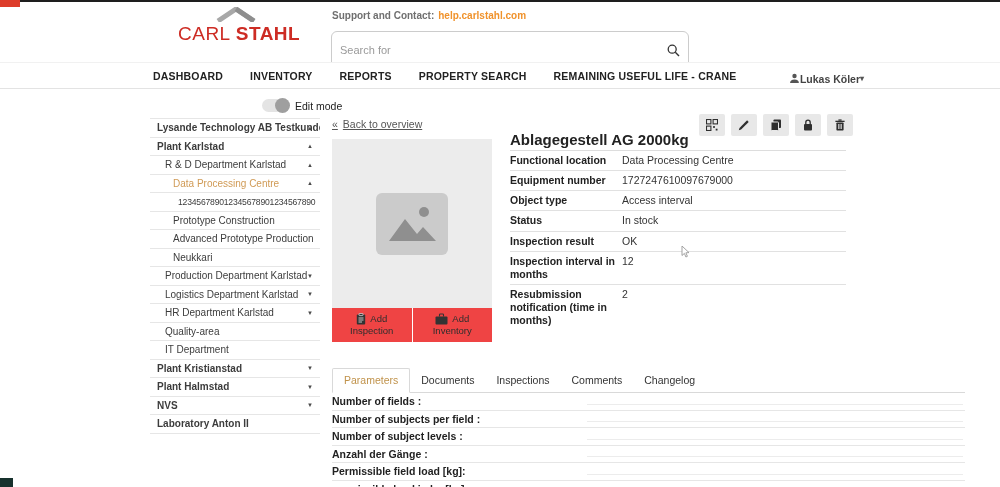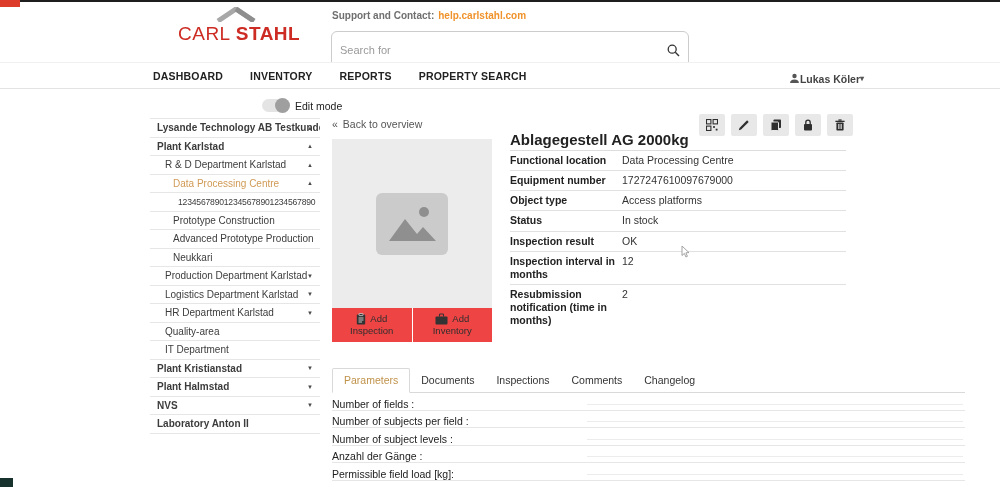--- a/index.html
+++ b/index.html
@@ -50,21 +50,21 @@
   .lv1 { padding-left:15px; }
   .lv2 { padding-left:23px; }
   .lv3 { padding-left:28px; font-size:8.6px; letter-spacing:-0.2px; }
   .sel { color:#d09a55; }
   .tree-arrow { position:absolute; right:7px; top:50%; transform:translateY(-50%);
     font-size:6px; color:#4a4a4a; }
   .tree-arrow.up::after { content:"▲"; }
   .tree-arrow.down::after { content:"▼"; }
 
   
-  .back { position:absolute; left:332px; top:118px; font-size:10.5px; color:#555; cursor:pointer; }
+  .back { position:absolute; left:332px; top:118px; font-size:10.5px; color:#555; cursor:pointer;text-decoration:underline; }
   .back .chev { margin-right:5px; color:#555; }
 
   .placeholder { position:absolute; left:332px; top:139px; width:160px; height:169px;
     background:#ececec; display:flex; align-items:center; justify-content:center; }
 
   .add-buttons { position:absolute; left:332px; top:308px; width:160px; height:34px; background:#ef4444; display:flex; }
   .add-btn { flex:1; display:flex; flex-direction:column; align-items:center; justify-content:center;
     font-size:9.5px; color:#2e2e2e; cursor:pointer; line-height:1.25; background:none; border:none;
     font-family:"Liberation Sans",sans-serif; }
   .add-btn + .add-btn { border-left:1px solid #fff; }
@@ -84,21 +84,21 @@
   .cursor-glyph { position:absolute; left:681px; top:244px; z-index:30; }
 
   .tabs { position:absolute; left:332px; top:369px; width:633px; height:24px; display:flex;
     border-bottom:1px solid #d9d9d9; font-size:10.5px; align-items:flex-end; }
   .tab { padding:5px 11px 6px; color:#333; cursor:pointer; white-space:nowrap; }
   .tab.active { border:1px solid #d9d9d9; border-bottom:1px solid #fff; margin-bottom:-1px;
     color:#c0924a; border-radius:2px 2px 0 0; background:#fff; }
 
   .params { position:absolute; left:332px; top:393px; width:633px; }
   .prow { position:relative; height:17.5px; border-bottom:1px solid #e6e6e6; display:flex;
-    align-items:flex-end; font-size:10.5px; font-weight:normal; color:#222; }
+    align-items:center; font-size:10.5px; font-weight:bold; color:#222; }
   .prow .pfield { position:absolute; left:255px; right:2px; bottom:5px; border-bottom:1px solid #ececec; height:0; }
 </style>
 </head>
 <body>
 
 <div class="topline"></div>
 <div class="red-chip"></div>
 <div class="bl-square"></div>
 
 <div class="header">
@@ -121,20 +121,21 @@
       </svg>
     </button>
   </div>
 </div>
 
 <div class="nav">
   <span class="nav-item">DASHBOARD</span>
   <span class="nav-item">INVENTORY</span>
   <span class="nav-item">REPORTS</span>
   <span class="nav-item">PROPERTY SEARCH</span>
+  <span class="nav-item">REMAINING USEFUL LIFE - CRANE</span>
   <div class="user">
     <svg width="11" height="11" viewBox="0 0 12 12">
       <circle cx="6" cy="3.2" r="2.4" fill="#555"></circle>
       <path d="M1.2 11 a4.8 4 0 0 1 9.6 0 Z" fill="#555"></path>
     </svg>
     <span>Lukas Köler</span>
     <span class="caret">▾</span>
   </div>
 </div>
 
@@ -291,21 +292,21 @@
   <div class="drow">
       <span class="dlabel">Functional location</span>
       <span class="dvalue">Data Processing Centre</span>
     </div>
   <div class="drow">
       <span class="dlabel">Equipment number</span>
       <span class="dvalue">1727247610097679000</span>
     </div>
   <div class="drow">
       <span class="dlabel">Object type</span>
-      <span class="dvalue">Access platforms</span>
+      <span class="dvalue">Access interval</span>
     </div>
   <div class="drow">
       <span class="dlabel">Status</span>
       <span class="dvalue">In stock</span>
     </div>
   <div class="drow">
       <span class="dlabel">Inspection result</span>
       <span class="dvalue">OK</span>
     </div>
   <div class="drow">

